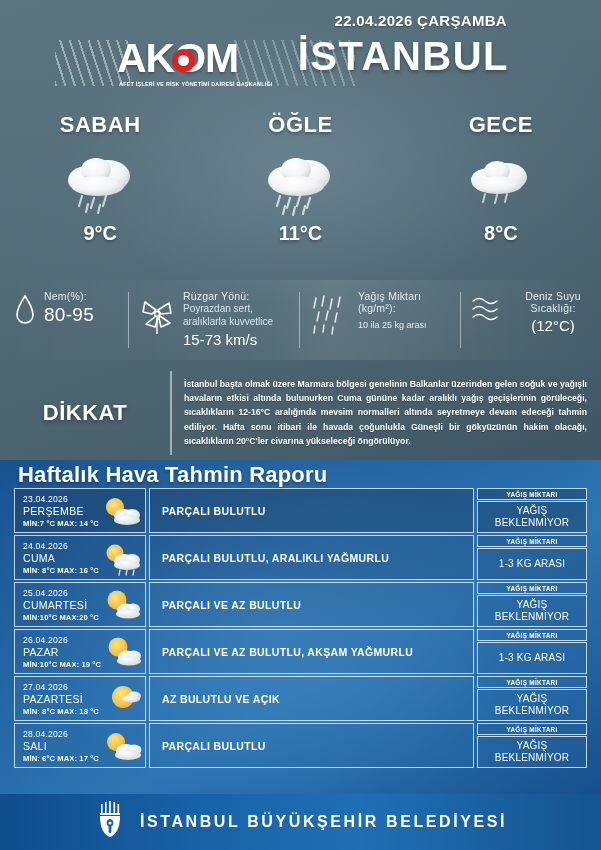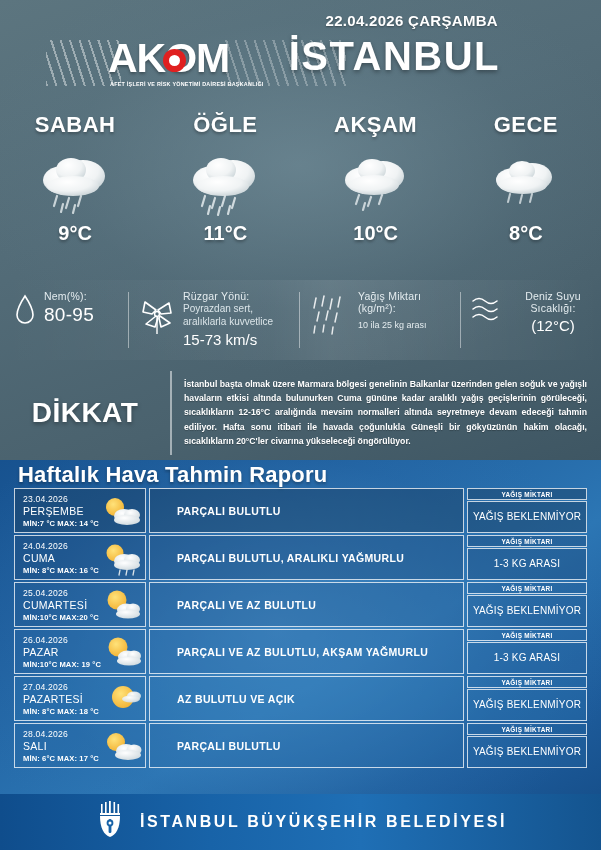--- a/index.html
+++ b/index.html
@@ -12,21 +12,21 @@
 
   
   .top-region {
     position:absolute; left:0; top:0; width:601px; height:460px;
     background:
       radial-gradient(ellipse 420px 260px at 50% 36%, rgba(120,148,160,0.55) 0%, rgba(94,122,136,0.18) 55%, rgba(0,0,0,0) 80%),
       linear-gradient(160deg, #5c757f 0%, #536c78 38%, #4a626e 72%, #3e5663 100%);
   }
 
   
-  .header { position:absolute; left:8px; top:0; width:508px; height:110px; }
+  .header { position:absolute; left:17px; top:0; width:508px; height:110px; }
   .hdr-date {
     position:absolute; right:18px; top:12px;
     font-size:15px; font-weight:bold; color:#ffffff; letter-spacing:0.3px;
     text-shadow:0 1px 2px rgba(0,0,0,0.35);
   }
   .hdr-city {
     position:absolute; right:16px; top:36px;
     font-size:40px; font-weight:bold; color:#ffffff; letter-spacing:1.5px;
     line-height:1; text-shadow:0 2px 4px rgba(0,0,0,0.35);
   }
@@ -95,21 +95,21 @@
   .m-mid { font-size:15px; color:#ffffff; margin-top:3px; }
   .m-small-val { font-size:9px; color:#e4ecef; margin-top:6px; }
 
   
   .dikkat-wrap {
     position:absolute; left:0; top:365px; width:601px; height:95px;
     display:flex; align-items:center;
   }
   .dikkat-label {
     width:170px; text-align:center;
-    font-size:28px; font-weight:bold; color:#ffffff; letter-spacing:0.5px;
+    font-size:22px; font-weight:bold; color:#ffffff; letter-spacing:0.5px;
     text-shadow:0 2px 4px rgba(0,0,0,0.35);
   }
   .dikkat-bar { width:2px; height:84px; background:rgba(255,255,255,0.5); }
   .dikkat-text {
     flex:1; padding:0 14px 0 12px;
     font-size:8.7px; font-weight:bold; color:#ffffff; line-height:1.62;
     text-align:justify; text-shadow:0 1px 1px rgba(0,0,0,0.25);
   }
 
   
@@ -134,25 +134,25 @@
     display:flex; flex-direction:column; justify-content:center;
     padding-left:8px;
   }
   .w-d1 { font-size:8.6px; color:#ffffff; letter-spacing:0.2px; }
   .w-d2 { font-size:10.5px; color:#ffffff; letter-spacing:0.3px; margin-top:1px; }
   .w-d3 { font-size:7.6px; font-weight:bold; color:#ffffff; margin-top:2px; letter-spacing:0.1px; }
   .w-ic { position:absolute; right:3px; top:6px; width:42px; height:34px; }
   .w-desc {
     flex:1; margin-left:3px;
     border:1px solid rgba(255,255,255,0.75);
-    display:flex; align-items:center; padding-left:27px;
+    display:flex; align-items:center; padding-left:12px;
     font-size:10.5px; font-weight:bold; color:#ffffff; letter-spacing:0.35px;
   }
   .w-prec {
-    width:120px; margin-left:3px;
+    width:110px; margin-left:3px;
     display:flex; flex-direction:column;
   }
   .w-prec-h {
     height:12px; border:1px solid rgba(255,255,255,0.75);
     display:flex; align-items:center; justify-content:center;
     font-size:6.4px; font-weight:bold; color:#ffffff; letter-spacing:0.3px;
   }
   .w-prec-v {
     flex:1; margin-top:1px; border:1px solid rgba(255,255,255,0.75);
     display:flex; align-items:center; justify-content:center; text-align:center;
@@ -242,38 +242,20 @@
                 <line x1="58" y1="52" x2="55" y2="62"></line>
               <line x1="33" y1="60" x2="31" y2="68"></line>
                 <line x1="43" y1="61" x2="41" y2="69"></line>
               <line x1="53" y1="60" x2="51" y2="68"></line>
             </g>
           </svg>
         </div>
         <div class="dp-temp">11°C</div>
       </div>
 
-      <div class="dp">
-        <div class="dp-label">AKŞAM</div>
-        <div class="dp-icon">
-          <svg width="96" height="72" viewBox="0 0 96 72">
-            <ellipse cx="36" cy="34" rx="19" ry="13" fill="url(#cg1)"></ellipse>
-            <ellipse cx="55" cy="30" rx="21" ry="15" fill="url(#cg1)"></ellipse>
-            <ellipse cx="44" cy="24" rx="14" ry="11" fill="url(#cg1)"></ellipse>
-            <ellipse cx="46" cy="39" rx="25" ry="10" fill="url(#cg1)"></ellipse>
-            <g stroke="#dde5e8" stroke-width="2.2" stroke-linecap="round" opacity="0.85">
-              <line x1="31" y1="49" x2="28" y2="58"></line>
-                <line x1="43" y1="51" x2="40" y2="60"></line>
-              <line x1="54" y1="49" x2="51" y2="58"></line>
-                <line x1="37" y1="57" x2="35" y2="64"></line>
-            </g>
-          </svg>
-        </div>
-        <div class="dp-temp">10°C</div>
-      </div>
 
       <div class="dp">
         <div class="dp-label">GECE</div>
         <div class="dp-icon">
           <svg width="96" height="72" viewBox="0 0 96 72">
             <ellipse cx="36" cy="34" rx="18" ry="12" fill="url(#cg1)"></ellipse>
             <ellipse cx="54" cy="31" rx="20" ry="14" fill="url(#cg1)"></ellipse>
             <ellipse cx="44" cy="25" rx="13" ry="10" fill="url(#cg1)"></ellipse>
             <ellipse cx="45" cy="39" rx="24" ry="9" fill="url(#cg1)"></ellipse>
             <g stroke="#dde5e8" stroke-width="2" stroke-linecap="round" opacity="0.8">

